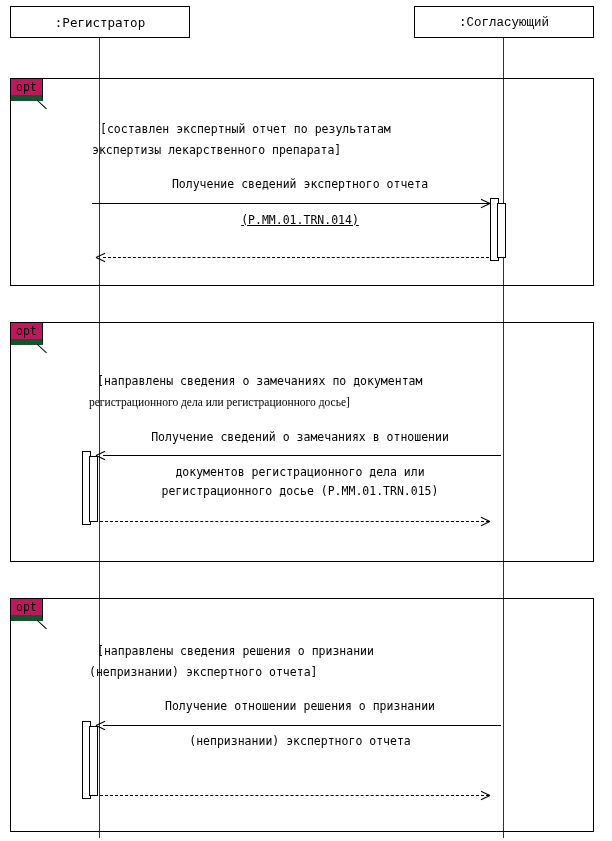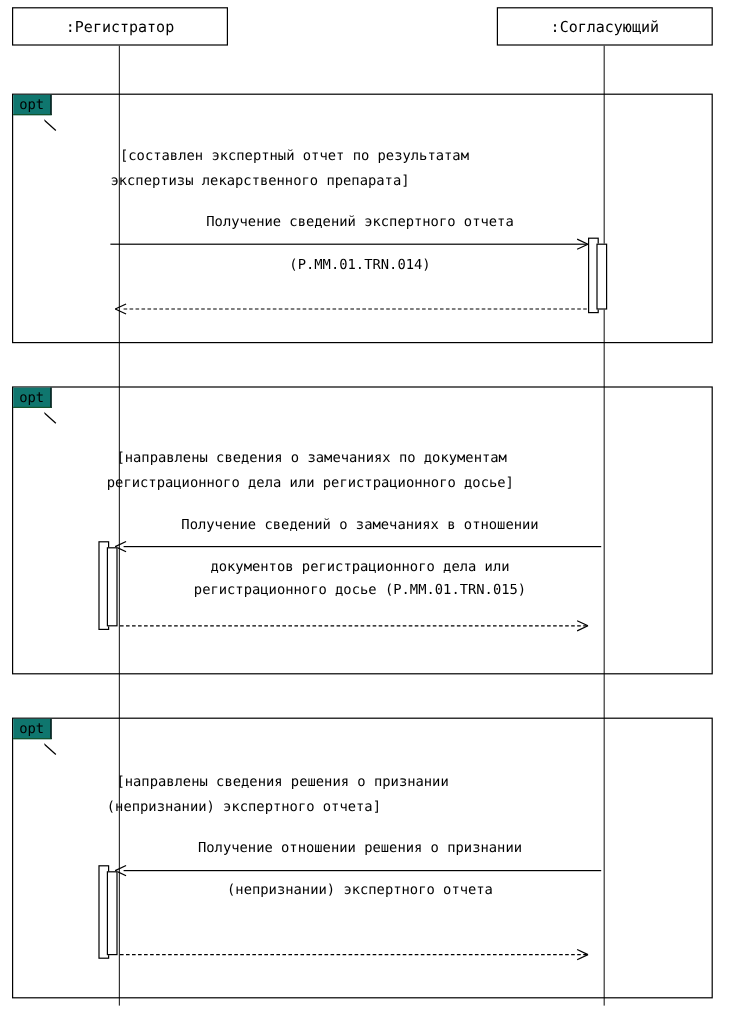--- a/index.html
+++ b/index.html
@@ -43,22 +43,22 @@
     box-sizing: border-box;
     background: transparent;
   }
   .frag-label {
     position: absolute;
     left: 0;
     top: 0;
     font-size: 11.5px;
     padding: 2px 5px 1px 5px;
     border-right: 1px solid #000;
-    border-bottom: 1px solid #14532d;
-    background: #0f766e;
+    border-bottom: 6px solid #14532d;
+    background: #be185d;
     line-height: 13px;
   }
   
   .frag-corner {
     position: absolute;
     width: 14px;
     height: 14px;
     overflow: hidden;
   }
   .frag-corner:after {
@@ -121,59 +121,59 @@
 </style>
 </head>
 <body>
 
 <div class="page">
 
   <div class="actor-box" style="left:10px; top:6px; width:180px;">
     <span>:Регистратор</span>
   </div>
 
-  <div class="actor-box" style="left:414px; top:6px; width:180px;">
+  <div class="actor-box" style="left:414px; top:6px; width:180px;font-family:Liberation Mono, monospace;">
     <span>:Согласующий</span>
   </div>
 
   <div class="lifeline" style="left:99px; height:800px;"></div>
   <div class="lifeline" style="left:503px; height:800px;"></div>
 
   <div class="frag" style="left:10px; top:78px; width:584px; height:208px;">
     <div class="frag-label">opt</div>
     <div class="frag-corner" style="left:26px; top:17px;"></div>
   </div>
 
   <div class="txt" style="left:100px; top:122px;">[составлен экспертный отчет по результатам</div>
   <div class="txt" style="left:92px; top:143px;">экспертизы лекарственного препарата]</div>
 
   <div class="txt center" style="left:100px; top:177px; width:400px;">Получение сведений экспертного отчета</div>
   <div class="msg-line" style="left:92px; top:203px; width:397px;"></div>
   <div class="ohead right" style="left:481px; top:199px;">
     <span class="a"></span>
       <span class="b"></span>
   </div>
-  <div class="txt center" style="left:100px; top:213px; width:400px;">(P.MM.01.TRN.014)</div>
+  <div class="txt center" style="left:100px; top:213px; width:400px;text-decoration:underline;">(P.MM.01.TRN.014)</div>
 
   <div class="activation" style="left:490px; top:198px; height:63px;"></div>
   <div class="activation" style="left:497px; top:203px; height:55px;"></div>
 
   <div class="msg-line dashed" style="left:103px; top:257px; width:386px;"></div>
   <div class="ohead left" style="left:96px; top:253px;">
     <span class="a"></span>
       <span class="b"></span>
   </div>
 
   <div class="frag" style="left:10px; top:322px; width:584px; height:240px;">
     <div class="frag-label">opt</div>
     <div class="frag-corner" style="left:26px; top:17px;"></div>
   </div>
 
   <div class="txt" style="left:97px; top:374px;">[направлены сведения о замечаниях по документам</div>
-  <div class="txt" style="left:89px; top:395px;">регистрационного дела или регистрационного досье]</div>
+  <div class="txt" style="left:89px; top:395px;font-family:Liberation Serif, serif;">регистрационного дела или регистрационного досье]</div>
 
   <div class="txt center" style="left:100px; top:430px; width:400px;text-align:center;">Получение сведений о замечаниях в отношении</div>
   <div class="msg-line" style="left:103px; top:455px; width:398px;"></div>
   <div class="ohead left" style="left:96px; top:451px;">
     <span class="a"></span>
       <span class="b"></span>
   </div>
   <div class="txt center" style="left:100px; top:465px; width:400px;">документов регистрационного дела или</div>
   <div class="txt center" style="left:100px; top:484px; width:400px;">регистрационного досье (P.MM.01.TRN.015)</div>
 

